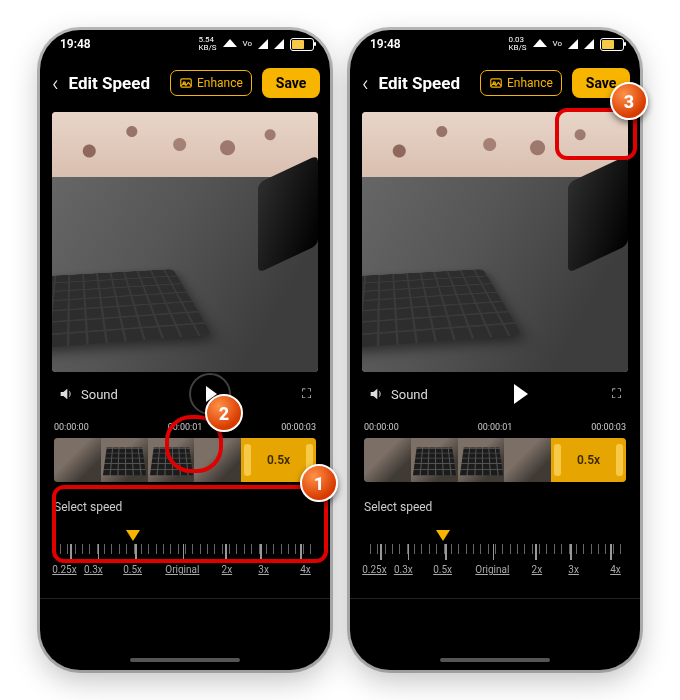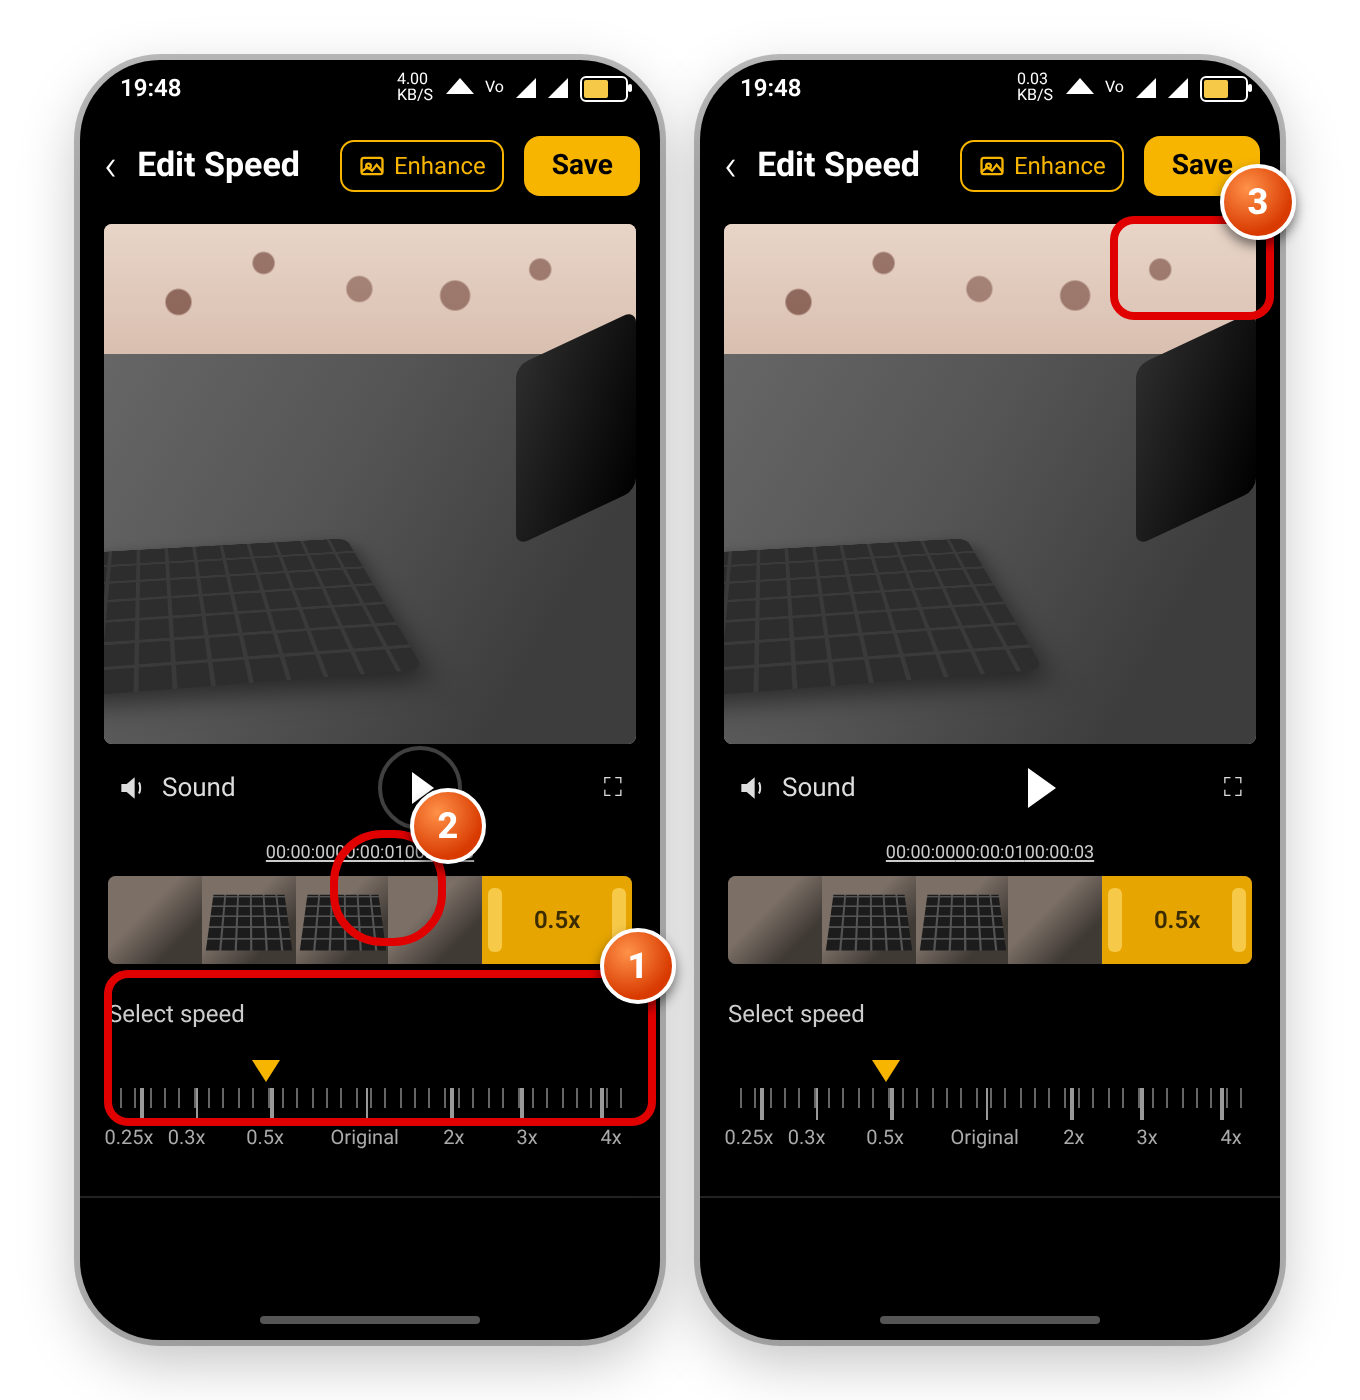--- a/index.html
+++ b/index.html
@@ -112,21 +112,21 @@
   .tri {
     width:0; height:0; border-left:11px solid #fff;
     border-top:8px solid transparent; border-bottom:8px solid transparent; margin-left:3px;
   }
   .full { font-size:13px; letter-spacing:1px; color:#ddd;}
   .plain-play { display:flex; align-items:center; justify-content:center; width:40px;}
   .plain-play .tri{ border-left-width:14px; border-top-width:10px; border-bottom-width:10px;}
 
   
   .tline { padding:6px 14px 0; font-size:9px; color:#ccc;}
-  .tlabels{ display:flex; justify-content:center; margin-bottom:6px;text-decoration:underline;}
+  .tlabels{ display:flex; justify-content:space-between; margin-bottom:6px;}
   .strip {
     height:44px; display:flex; align-items:stretch; border-radius:4px; overflow:hidden;
     background:#555; position:relative;
   }
   .strip .h{
     position:absolute; left:6px; top:-2px; bottom:-2px; width:2px; background:#fff;
   }
   .thumb{ flex:1; background:linear-gradient(135deg,#7b6f66 40%,#403a35 75%); position:relative;}
   .thumb.kb::after{
     content:""; position:absolute; inset:4px;
@@ -147,21 +147,21 @@
 
   
   .sspd { padding:18px 14px 0; font-size:12px; color:#ccc;}
   .ruler {
     position:relative; height:50px; margin-top:16px;
   }
   .ticks{ position:absolute; left:6px; right:6px; top:14px; height:20px;}
   .tick{ position:absolute; top:0; width:1px; height:10px; background:#666;}
   .tick.big{ height:16px; width:1.5px; background:#999;}
   .labels{ position:absolute; left:0; right:0; top:34px; font-size:10px; color:#aaa;}
-  .labels span{ position:absolute; transform:translateX(-50%);}
+  .labels span{ position:absolute; transform:translateX(-50%);text-decoration:underline;}
   .marker{
     position:absolute; top:0;
     width:0;height:0; border-left:7px solid transparent; border-right:7px solid transparent;
     border-top:11px solid #f7b500;
   }
   .hr { margin:18px 0 0; height:1px; background:#222;}
   .homebar{ position:absolute; bottom:8px; left:50%; transform:translateX(-50%); width:110px; height:4px; background:#555; border-radius:3px;}
 
   
   .badge{
@@ -175,21 +175,21 @@
 </style>
 </head>
 <body>
 <div class="canvas">
 
 <div class="phone left">
 
   <div class="status">
     <span>19:48</span>
     <div class="r">
-      <span class="kbrate"><span>4.00</span><br><span>KB/S</span></span>
+      <span class="kbrate"><span>5.54</span><br><span>KB/S</span></span>
       <span class="wifi"></span>
       <span style="font-size:8px">Vo</span>
       <span class="signal"></span>
       <span class="signal"></span>
       <span class="batt">
             <span class="fill"></span>
           </span>
     </div>
   </div>
 

